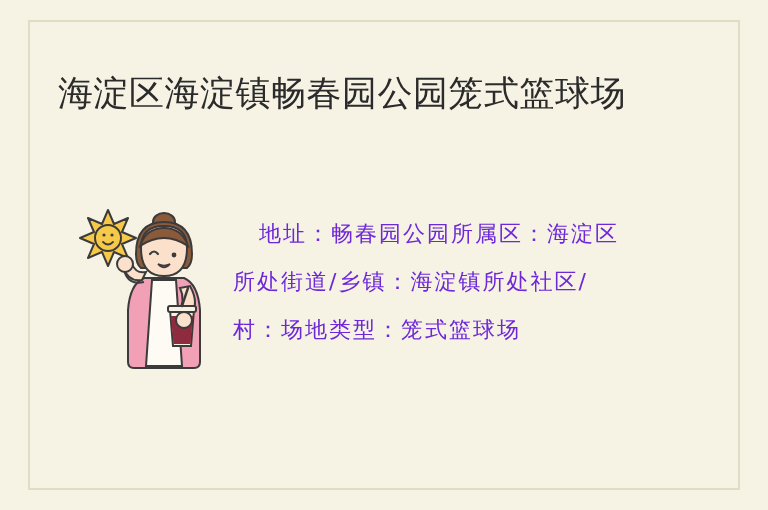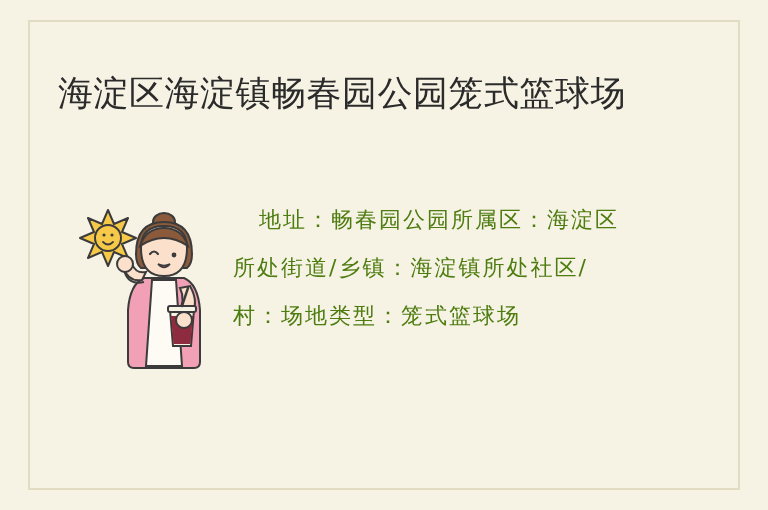--- a/index.html
+++ b/index.html
@@ -46,25 +46,25 @@
   .mascot {
     position: absolute;
     left: 20px;
     top: 10px;
     width: 160px;
     height: 190px;
   }
   .info {
     position: absolute;
     left: 175px;
-    top: 4px;
+    top: 18px;
     width: 400px;
     font-size: 22px;
     line-height: 48px;
-    color: #4d7c0f;
+    color: #6d28d9;
     font-family: "DejaVu Sans", sans-serif;
     letter-spacing: 2px;
   }
   .gap {
     display: inline-block;
     width: 26px;
   }
 </style>
 </head>
 <body>

